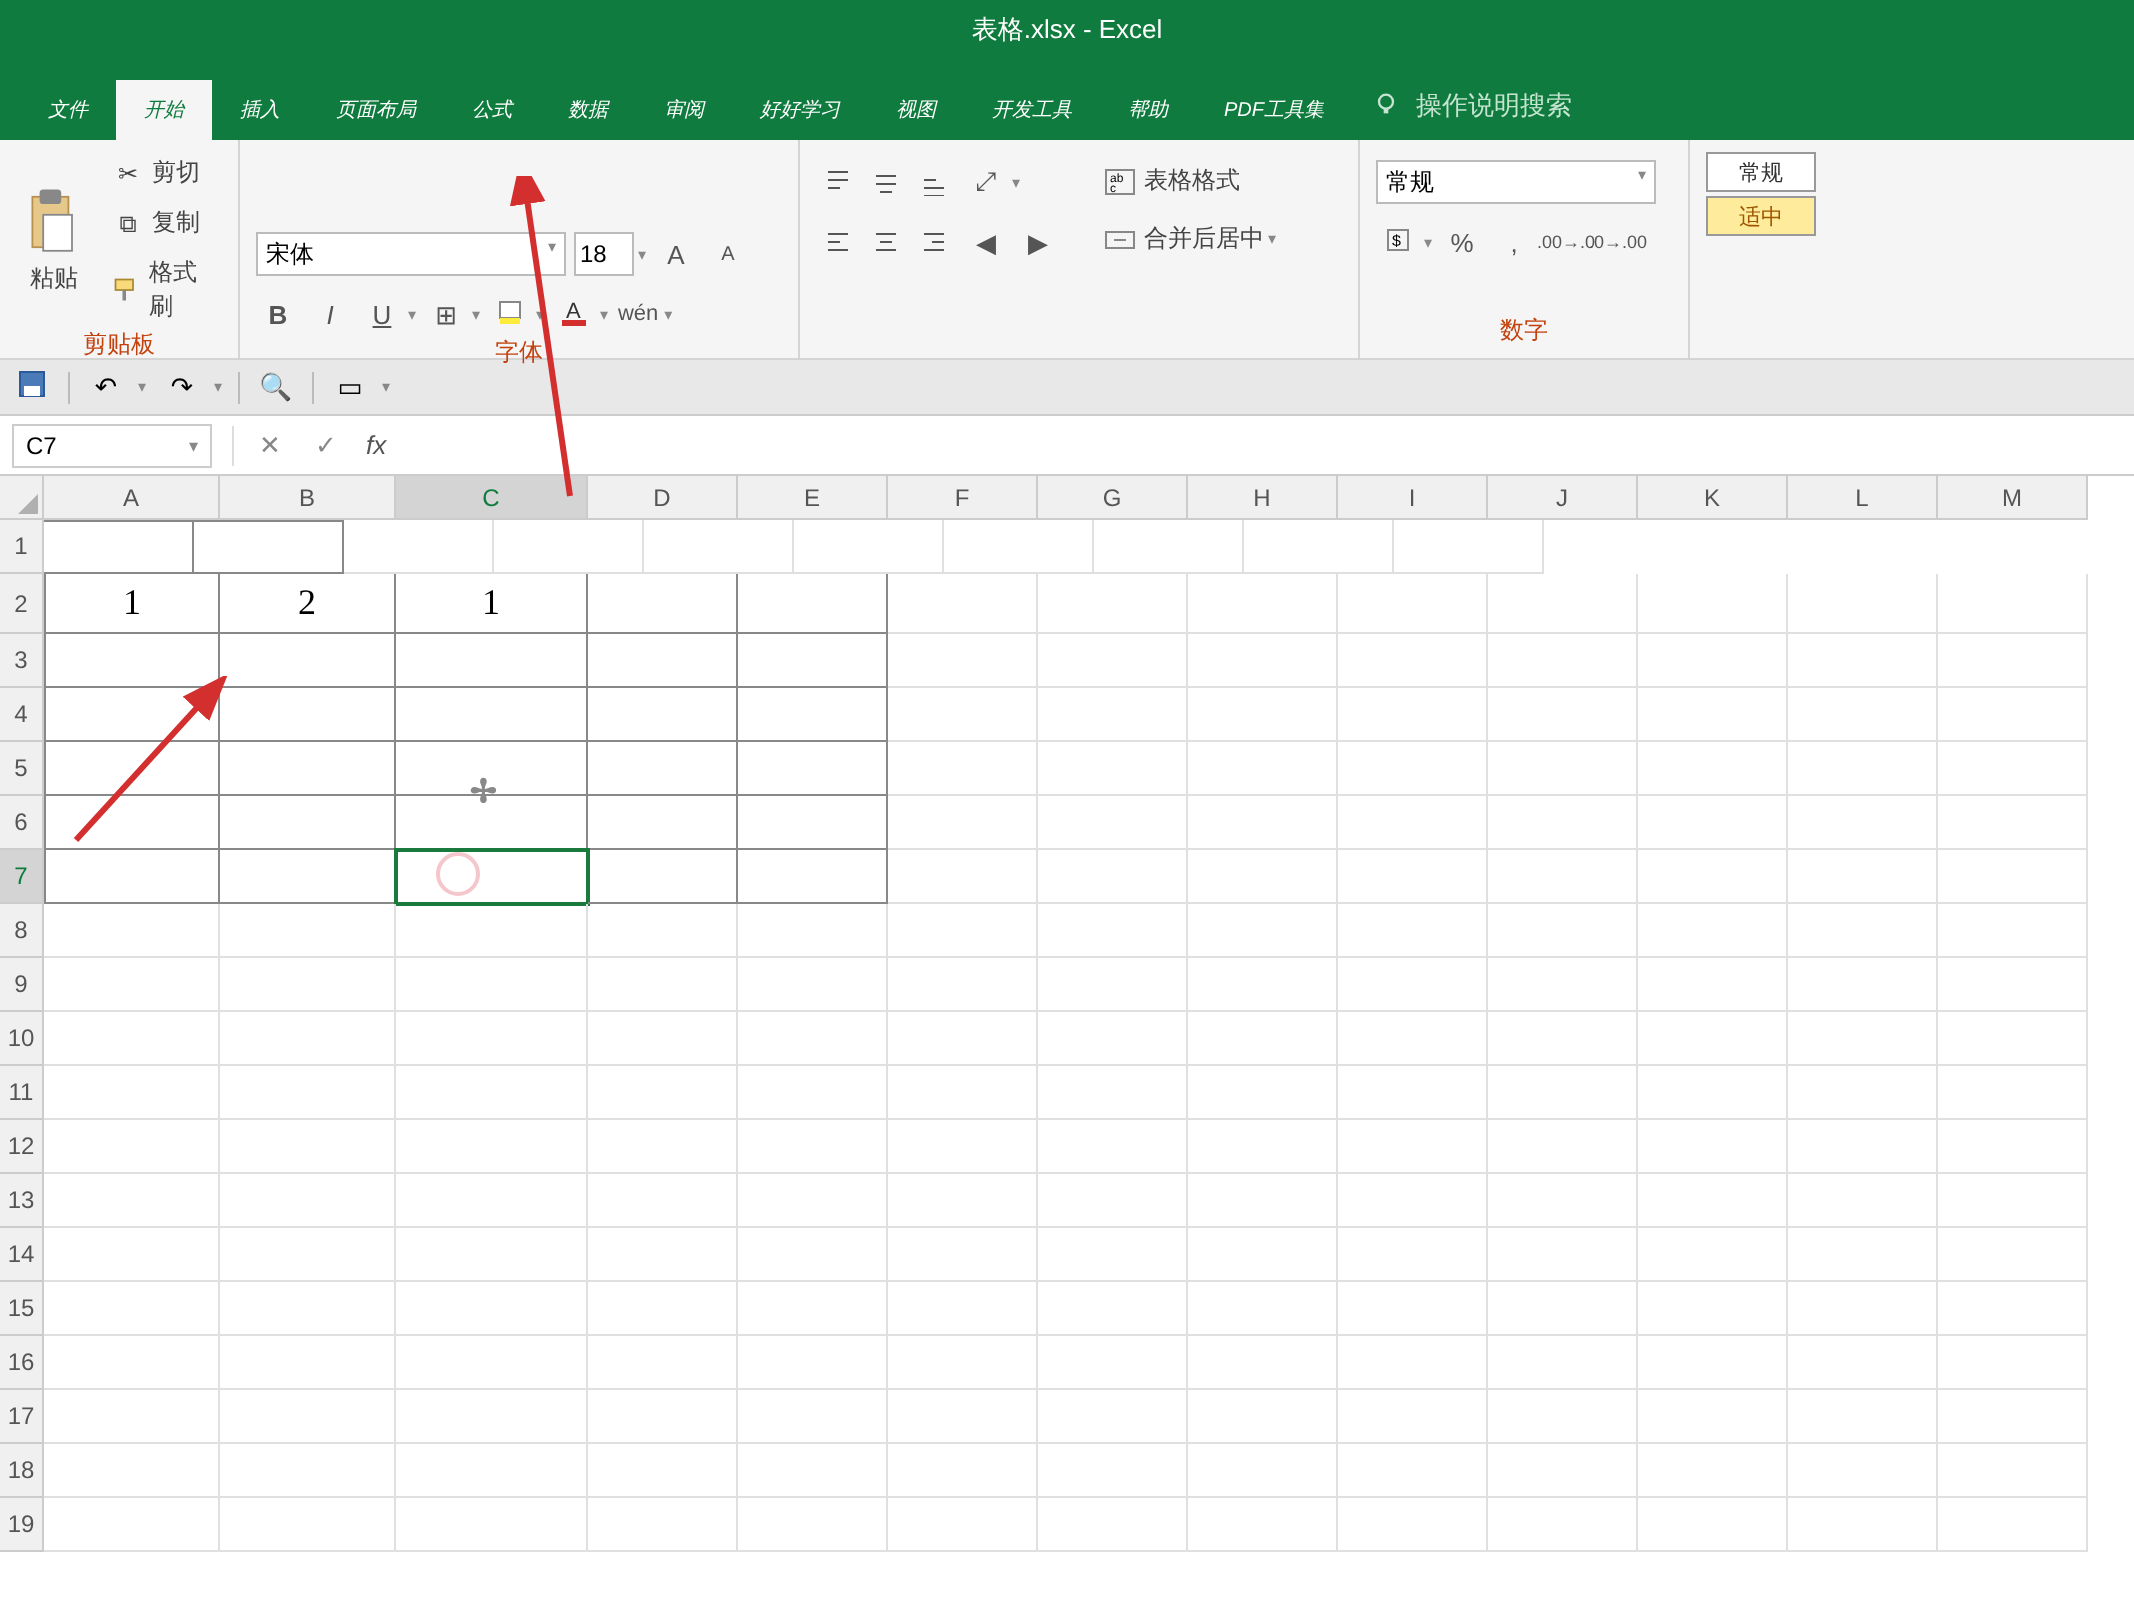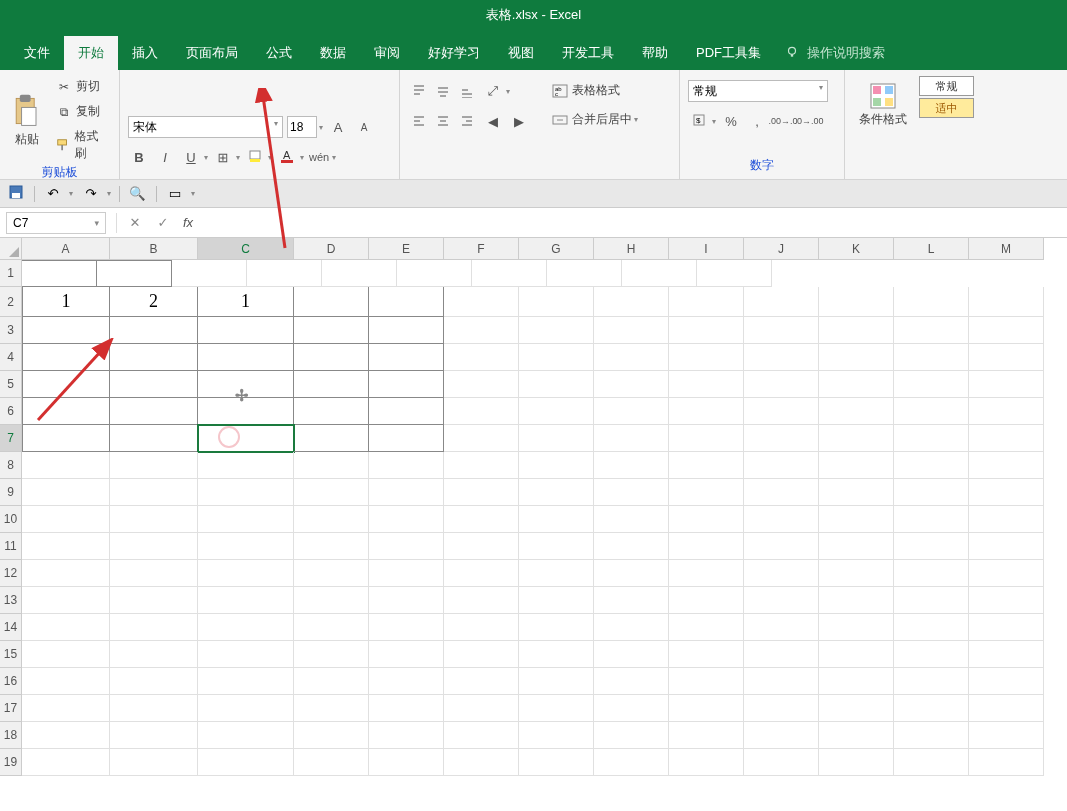--- a/index.html
+++ b/index.html
@@ -3,29 +3,29 @@
 <meta charset="utf-8">
 <style>
 * { margin: 0; padding: 0; box-sizing: border-box; font-family: "Microsoft YaHei", Arial, sans-serif; }
 body { background: #fff; width: 1067px; height: 811px; overflow: hidden; position: relative; }
 
 
 .title-bar { background: #0f7b3e; height: 30px; display: flex; align-items: center; justify-content: center; color: #fff; font-size: 13px; }
 
 
 .menu-bar { background: #0f7b3e; height: 40px; display: flex; align-items: flex-end; padding-left: 10px; }
-.menu-tab { color: #fff; padding: 8px 14px; font-size: 13px; cursor: pointer; }
+.menu-tab { color: #fff; padding: 8px 14px; font-size: 10px; cursor: pointer; font-style: italic; }
 .menu-tab.active { background: #f5f5f5; color: #0f7b3e; font-weight: 500; }
 .tell-me { display: flex; align-items: center; color: #c5e5d1; font-size: 13px; padding: 8px 10px; gap: 8px; }
 .bulb-icon { display: inline-block; }
 
 
 .ribbon { background: #f5f5f5; height: 110px; border-bottom: 1px solid #d4d4d4; display: flex; }
 .ribbon-group { border-right: 1px solid #d4d4d4; padding: 6px 8px 2px 8px; display: flex; flex-direction: column; justify-content: space-between; }
-.ribbon-group-label { text-align: center; font-size: 12px; color: #1d4ed8; padding-bottom: 3px; }
+.ribbon-group-label { text-align: center; font-size: 12px; color: #c2410c; padding-bottom: 3px; }
 .ribbon-content { display: flex; gap: 6px; flex: 1; }
 .ribbon-col { display: flex; flex-direction: column; gap: 4px; }
 .ribbon-item { display: flex; align-items: center; gap: 4px; font-size: 12px; color: #444; padding: 2px 4px; cursor: pointer; }
 .icon-box { width: 16px; height: 16px; display: inline-flex; align-items: center; justify-content: center; }
 .paste-big { display: flex; flex-direction: column; align-items: center; justify-content: center; padding: 4px; cursor: pointer; }
 .paste-big .icon { width: 30px; height: 36px; }
 .paste-big span { font-size: 12px; color: #444; margin-top: 2px; }
 
 .font-row { display: flex; align-items: center; gap: 4px; }
 .font-select { width: 155px; height: 22px; font-size: 12px; padding: 0 4px; border: 1px solid #bbb; background:#fff; text-align:left; }
@@ -195,20 +195,21 @@
                 <rect x="1" y="11" width="12" height="3" fill="#d32f2f"></rect>
               </svg></span>
           </button>
           <span class="dd">▾</span>
         <button class="small-btn">
             <span style="font-size:11px;">wén</span>
           </button>
           <span class="dd">▾</span>
       </div>
     </div>
+    <div class="ribbon-group-label">字体</div>
   </div>
 
   <div class="ribbon-group" style="width:280px;">
     <div class="ribbon-content">
       <div class="ribbon-col" style="gap:8px; padding-top:4px;">
         <div class="font-row">
           <div class="align-grid" style="grid-template-rows:22px;">
             <button class="align-btn">
                 <svg width="14" height="14">
                   <line x1="2" y1="2" x2="12" y2="2" stroke="#555"></line>
@@ -316,30 +317,20 @@
         <button class="small-btn">
             <span style="font-size:9px;">.0→.00</span>
           </button>
       </div>
     </div>
     <div class="ribbon-group-label">数字</div>
   </div>
 
   <div class="ribbon-group" style="width:200px; border-right:none;">
     <div class="ribbon-content">
-      <div class="big-btn">
-        <svg class="ic" viewBox="0 0 32 32">
-            <rect x="4" y="4" width="24" height="24" fill="#fff" stroke="#888"></rect>
-            <rect x="6" y="6" width="8" height="8" fill="#f48fb1"></rect>
-            <rect x="18" y="6" width="8" height="8" fill="#90caf9"></rect>
-            <rect x="6" y="18" width="8" height="8" fill="#a5d6a7"></rect>
-            <rect x="18" y="18" width="8" height="8" fill="#ffe082"></rect>
-          </svg>
-        <span>条件格式</span>
-      </div>
       <div class="styles-strip">
         <div class="style-cell style-normal">常规</div>
         <div class="style-cell style-ok">适中</div>
       </div>
     </div>
     <div class="ribbon-group-label"></div>
   </div>
 </div>
 
 <div class="qat">

